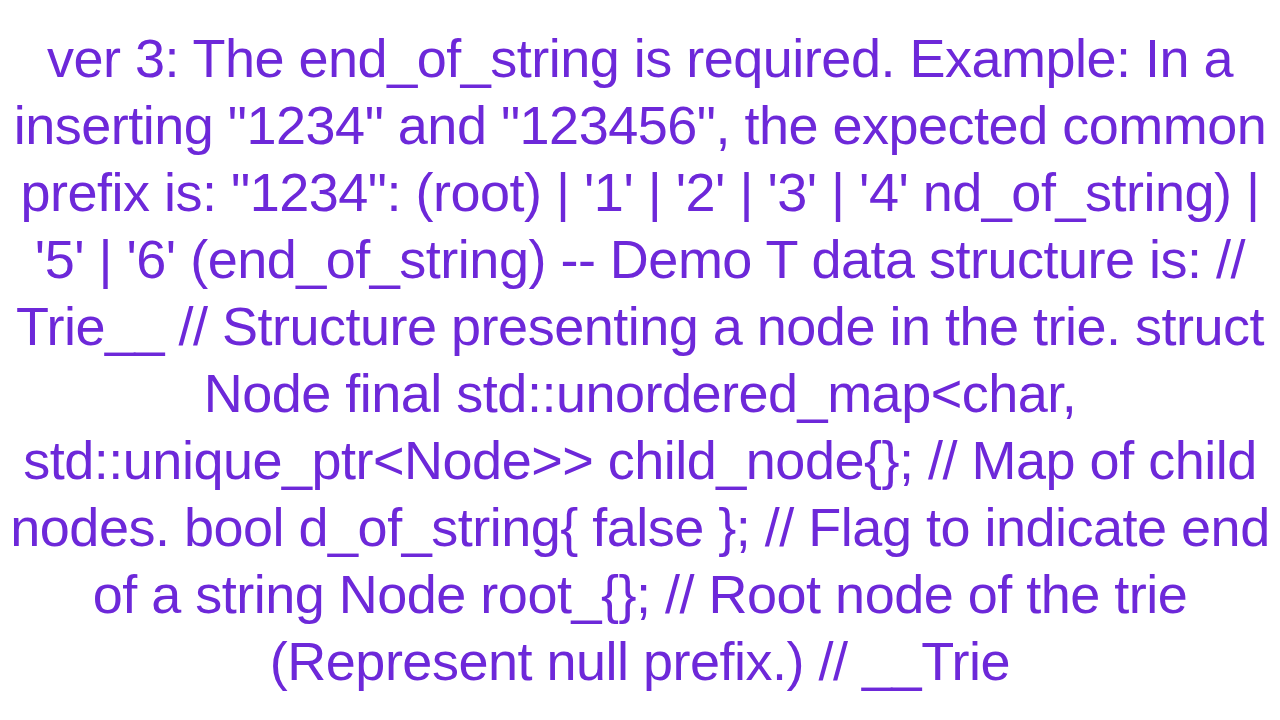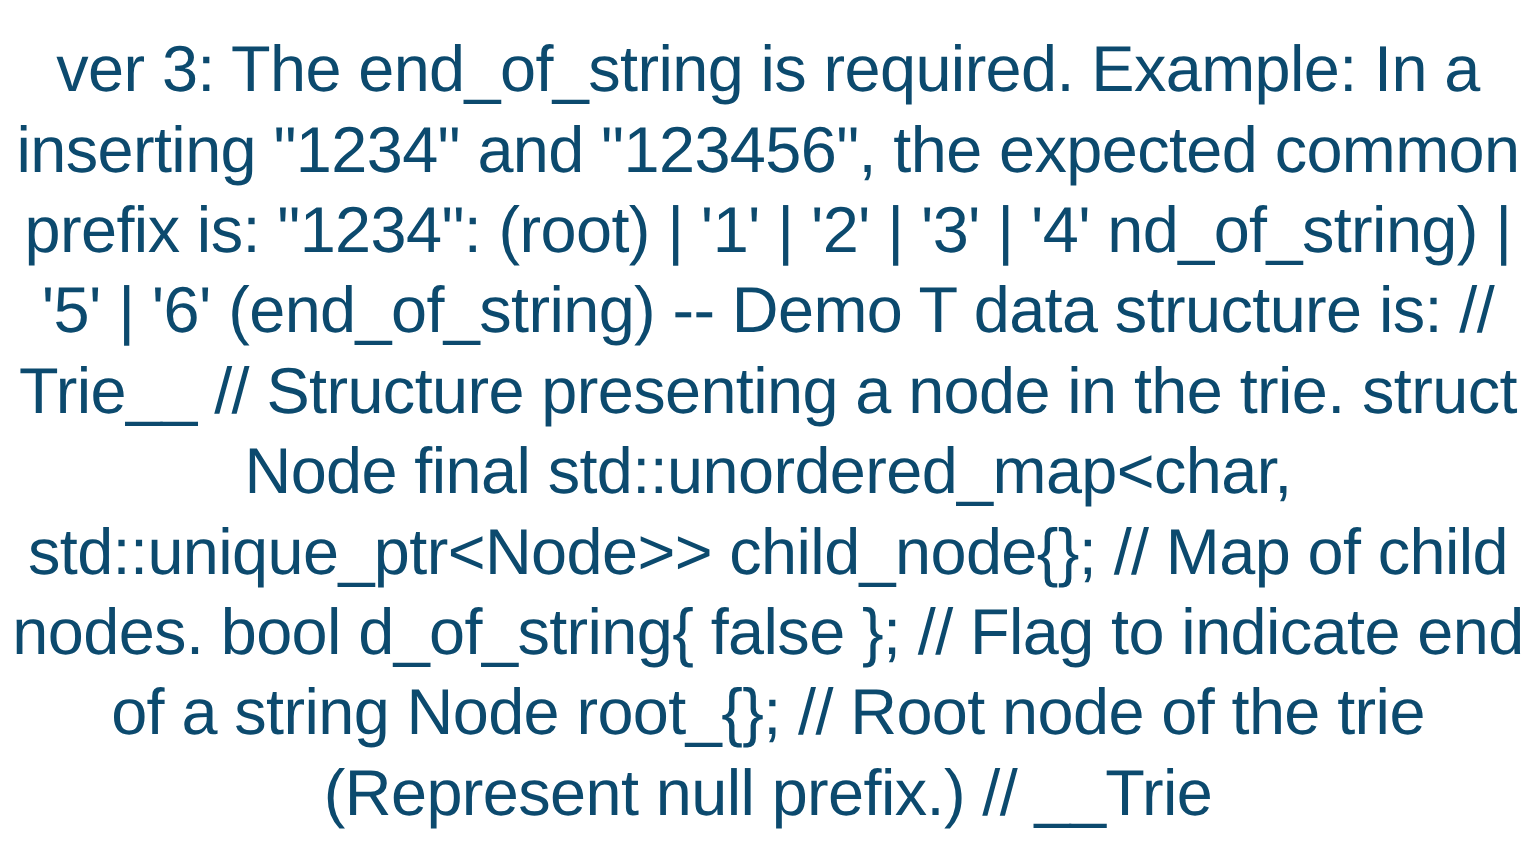--- a/index.html
+++ b/index.html
@@ -13,21 +13,21 @@
       background: #ffffff;
       font-family: Arial, Helvetica, sans-serif;
       overflow: hidden;
       display: flex;
       align-items: center;
       justify-content: center;
     }
     .text-block {
       font-size: 54px;
       line-height: 1.24;
-      color: #0c4a6e;
+      color: #6d28d9;
       text-align: center;
       font-weight: 400;
       letter-spacing: -0.5px;
       width: 100%;
       padding: 0 8px;
     }
   </style>
 </head>
 <body>
 

